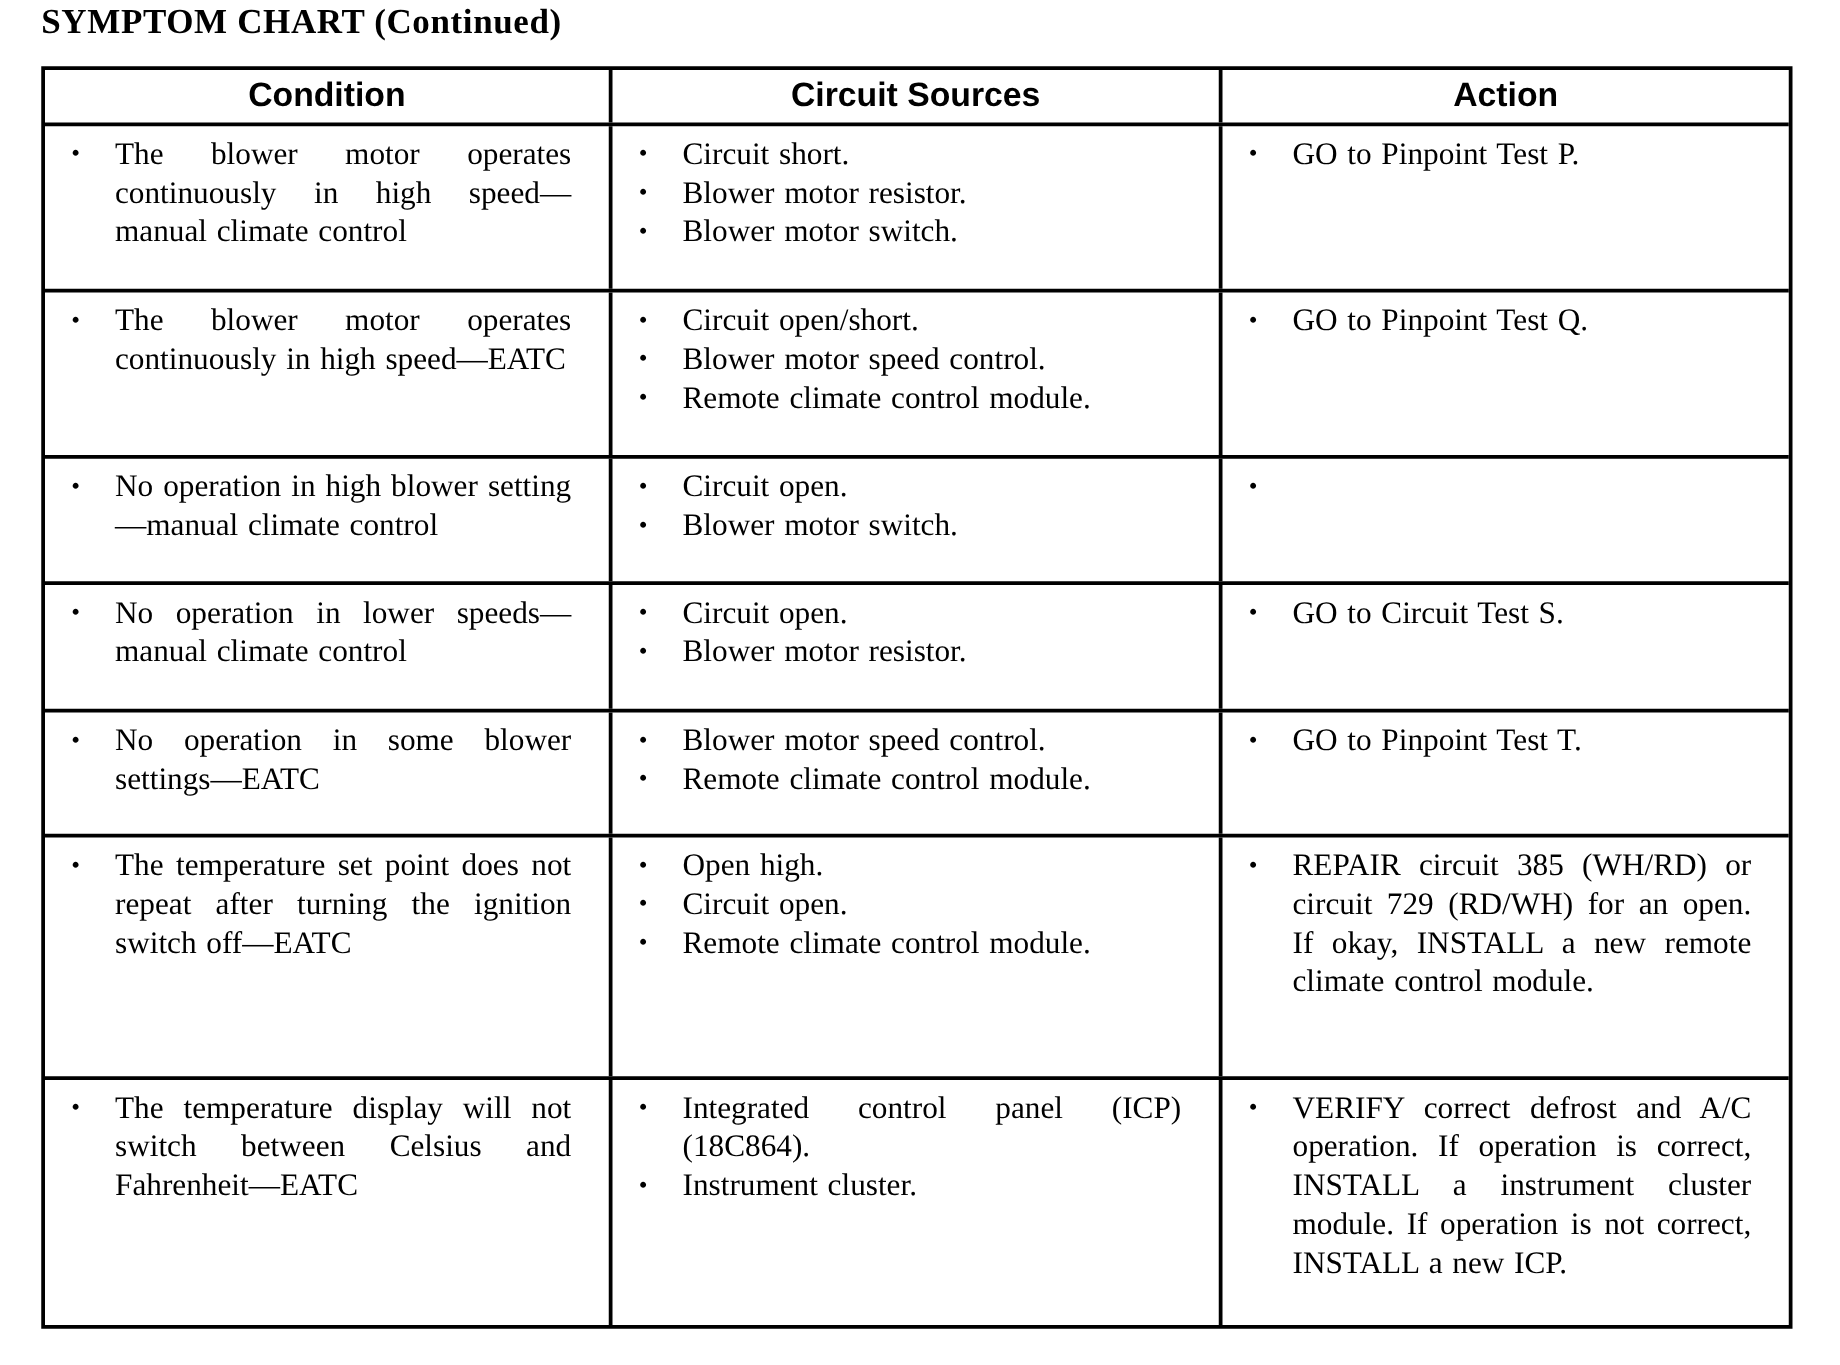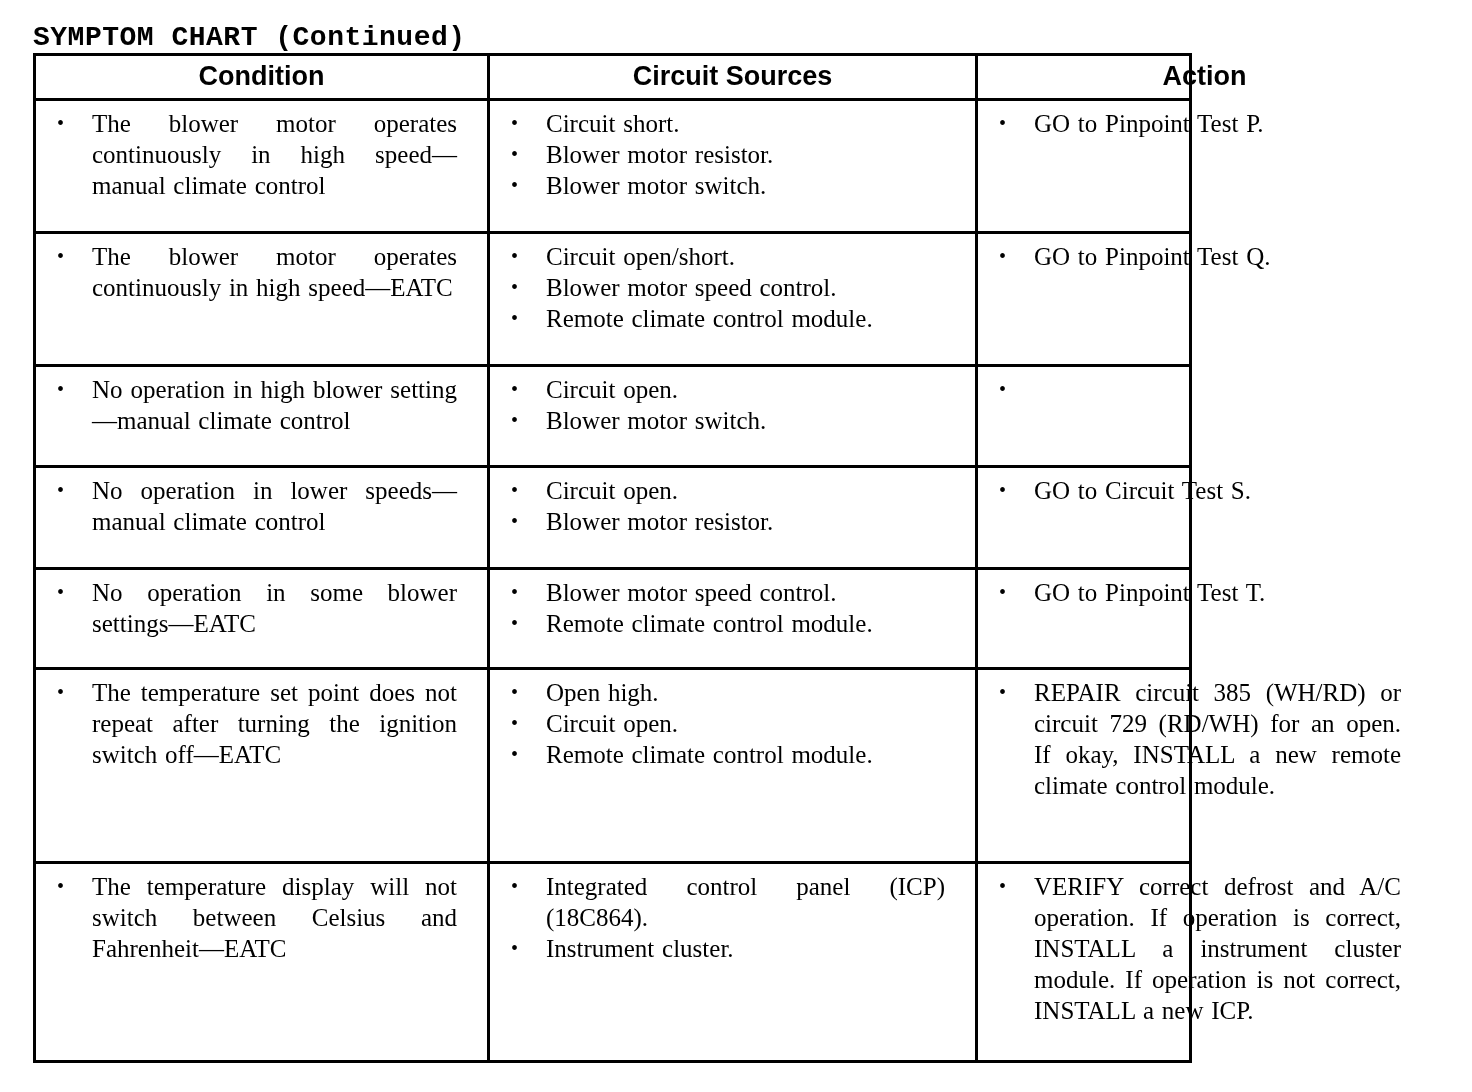--- a/index.html
+++ b/index.html
@@ -1,27 +1,27 @@
 <!DOCTYPE html>
 <html><head>
 <meta charset="utf-8">
 <style>
   * { margin:0; padding:0; box-sizing:border-box; }
   html,body { width:1472px; height:1092px; background:#ffffff; color:#000000; }
   body { font-family:"Liberation Serif", serif; }
 
   .doc-title{
-    position:absolute; left:33px; top:22px;
-    font-family:Liberation Mono, monospace;
+    position:absolute; left:33px; top:2px;
+    font-family:Liberation Serif, serif;
     font-size:28px; font-weight:bold; letter-spacing:0.5px;
   }
 
   .sym-table{
     position:absolute; left:33px; top:53px;
-    width:1159px;
+    width:1401px;
     border:3px solid #000;
     background:#fff;
   }
 
   .thead{
     display:grid;
     grid-template-columns:451px 488px 456px;
     border-bottom:3px solid #000;
   }
   .th{

